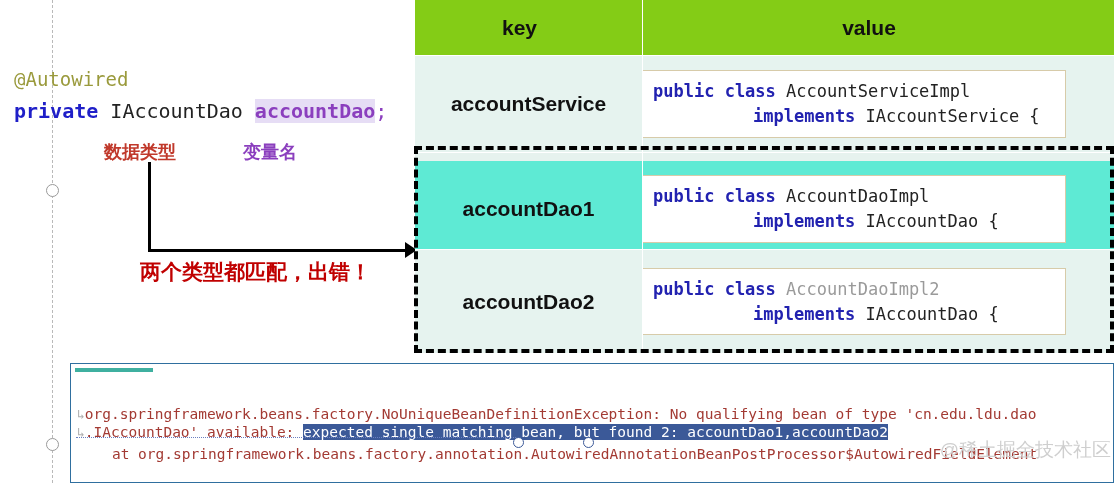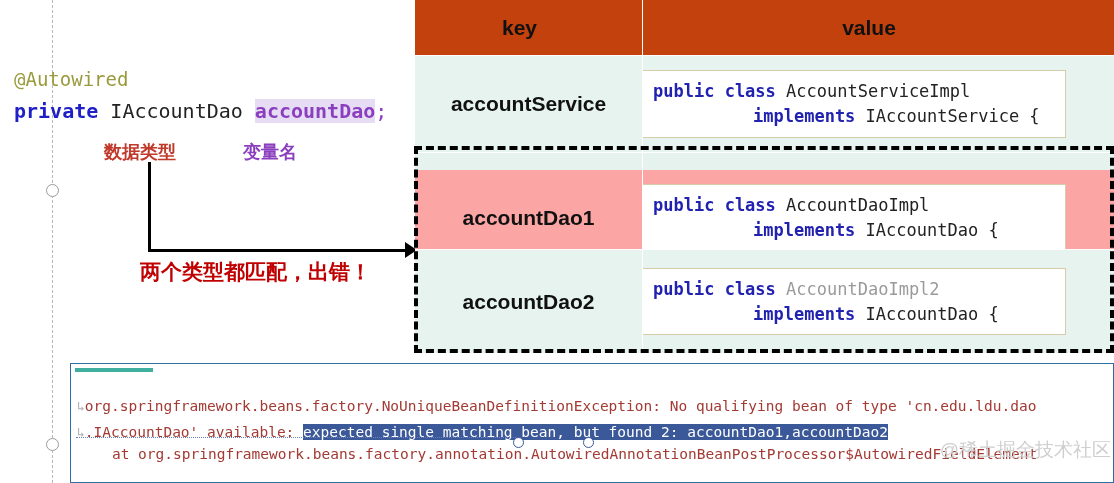--- a/index.html
+++ b/index.html
@@ -59,23 +59,23 @@
   .warn-text{
     position:absolute;left:140px;top:258px;
     font-family:"DejaVu Sans", sans-serif;
     font-size:21px;font-weight:bold;color:#c00000;white-space:nowrap;
   }
   .tbl{
     position:absolute;left:415px;top:0;width:699px;height:353px;
     background:#e6f2ee;
   }
   .row{position:absolute;left:0;width:699px;display:flex;align-items:center;}
-  .row.header{top:0;height:55px;background:#c2410c;}
+  .row.header{top:0;height:55px;background:#84cc16;}
   .row.r1{top:56px;height:96px;background:#e6f3ef;}
-  .row.r2{top:170px;height:96px;background:#fca5a5;}
+  .row.r2{top:161px;height:96px;background:#5eead4;}
   .row.r3{top:250px;height:103px;background:#e6f3ef;}
   .rowsep{position:absolute;left:0;width:699px;height:1px;background:#ffffff;}
   .colsep{position:absolute;top:0;width:1px;height:353px;background:#ffffff;left:227px;}
 
   .cell-key{
     width:227px;text-align:center;
     font-family:"Liberation Sans", sans-serif;
     font-weight:bold;color:#111;
   }
   .row.header .cell-key,.row.header .cell-val{
@@ -111,21 +111,21 @@
   }
   .console-accent{
     position:absolute;left:4px;top:4px;width:78px;height:4px;background:#3fb0a0;
   }
   .cline{
     position:absolute;left:6px;white-space:pre;
     font-family:"DejaVu Sans Mono", monospace;font-size:14.5px;
     color:#a33a33;letter-spacing:0px;
   }
   .cline.c1{top:16px;}
-  .cline.c2{top:34px;}
+  .cline.c2{top:42px;}
   .cline.c3{top:60px;}
   .cline.c4{top:82px;}
   .wrap-arrow{color:#b0b0b0;font-size:13px;}
   .link{color:#2e4db8;text-decoration:underline;}
   .sel{background:#3b5998;color:#ffffff;}
   .seldot{
     position:absolute;width:11px;height:11px;border-radius:50%;
     background:#ffffff;border:1px solid #3b5998;box-sizing:border-box;
   }
   .seldot.a{left:513px;top:437px;}

